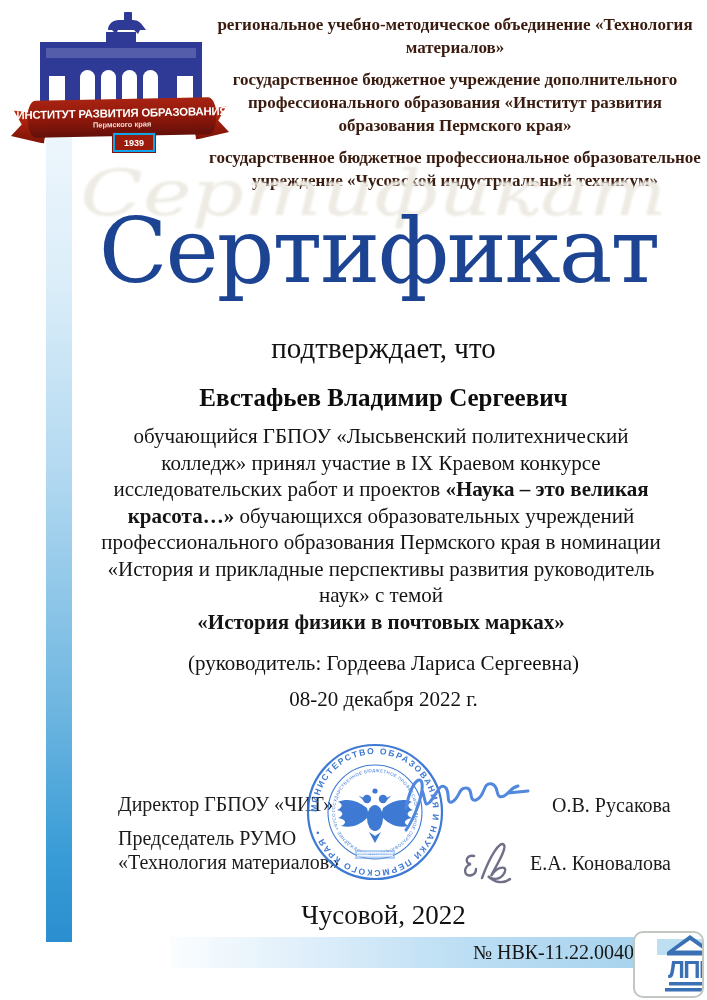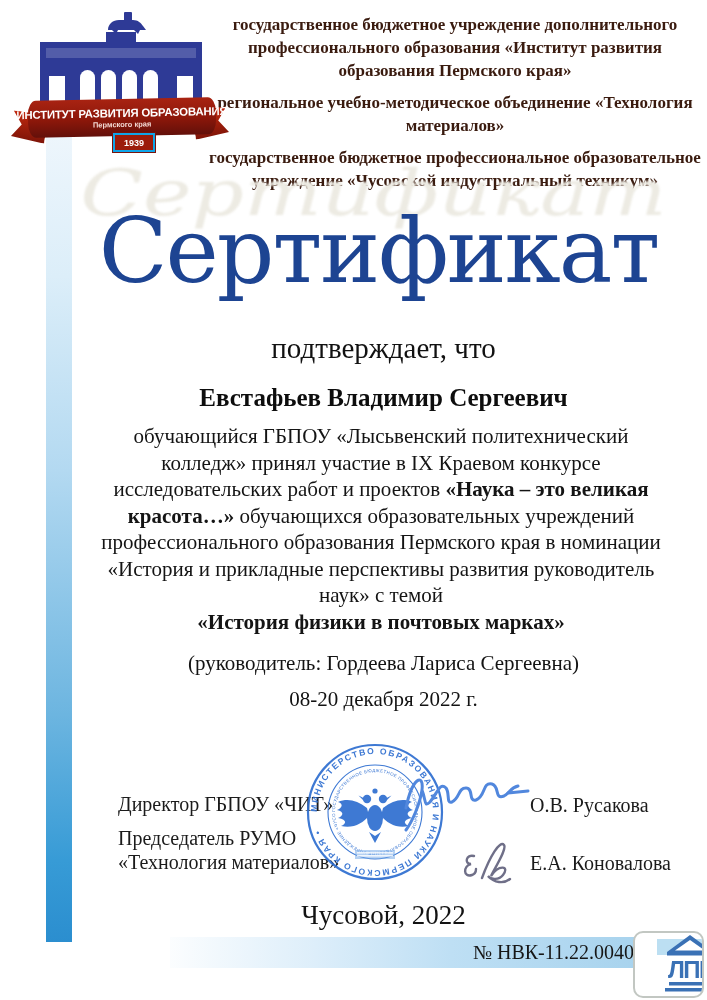--- a/index.html
+++ b/index.html
@@ -58,21 +58,21 @@
     font-size:21px;line-height:26.5px;text-align:center;color:#141414;
   }
   .theme-line{font-weight:bold;}
   .supervisor{position:absolute;left:60px;right:0;top:651px;text-align:center;font-size:21px;}
   .dates{position:absolute;left:60px;right:0;top:687px;text-align:center;font-size:21px;}
   
   .sig-label{position:absolute;font-size:20px;color:#1b1b1b;}
   .lbl1{left:118px;top:793px;}
   .lbl2{left:118px;top:827px;}
   .lbl3{left:118px;top:851px;}
-  .nm1{left:530px;top:794px;}
+  .nm1{left:552px;top:794px;}
   .nm2{left:530px;top:852px;}
   .seal{position:absolute;left:303px;top:740px;width:144px;height:144px;opacity:0.92;}
   .sig1{position:absolute;left:396px;top:744px;width:140px;height:90px;}
   .sig2{position:absolute;left:458px;top:834px;width:60px;height:54px;}
   .city{position:absolute;left:60px;right:0;top:900px;text-align:center;font-size:27px;}
   
   .number-bar{
     position:absolute;left:170px;top:937px;width:484px;height:31px;
     background:linear-gradient(90deg,rgba(240,248,253,0.25) 0%,#ddeefa 30%,#bedff4 58%,#a6d2ed 100%);
     display:flex;align-items:center;justify-content:flex-end;
@@ -118,22 +118,22 @@
     <div class="ribbon-tail left"></div>
     <div class="ribbon-tail right"></div>
     <div class="ribbon-main">
       <span class="ribbon-line1">ИНСТИТУТ РАЗВИТИЯ ОБРАЗОВАНИЯ</span>
       <span class="ribbon-line2">Пермского края</span>
     </div>
     <div class="ribbon-year">1939</div>
   </div>
 
   <div class="header-texts">
+    <p>региональное учебно-методическое объединение «Технология материалов»</p>
     <p>государственное бюджетное учреждение дополнительного профессионального образования «Институт развития образования Пермского края»</p>
-    <p>региональное учебно-методическое объединение «Технология материалов»</p>
     <p>государственное бюджетное профессиональное образовательное учреждение «Чусовской индустриальный техникум»</p>
   </div>
 
   <div class="watermark">Сертификат</div>
   <h1 class="cert-title">Сертификат</h1>
 
   <div class="confirm">подтверждает, что</div>
   <div class="recipient">Евстафьев Владимир Сергеевич</div>
 
   <p class="body-text"><span>обучающийся ГБПОУ «Лысьвенский политехнический колледж» принял участие в IX Краевом конкурсе исследовательских работ и проектов </span><b>«Наука – это великая красота…»</b><span> обучающихся образовательных учреждений профессионального образования Пермского края в номинации «История и прикладные перспективы развития руководитель наук» с темой</span>

